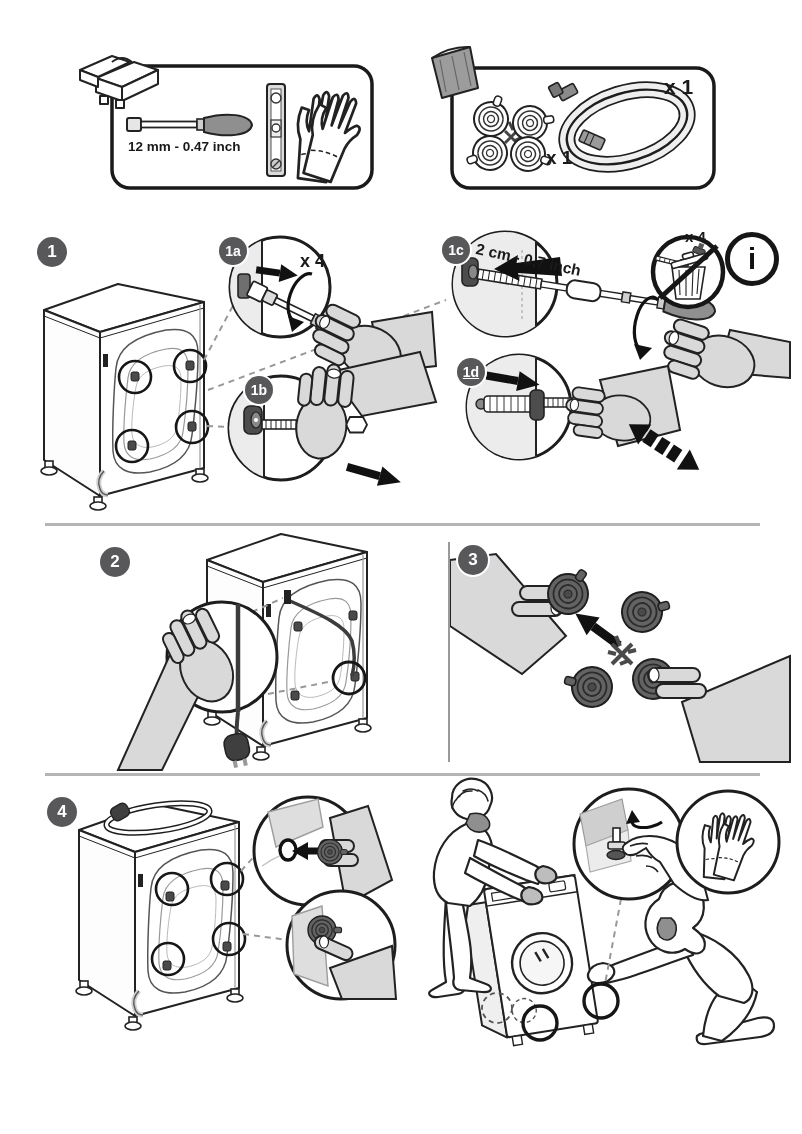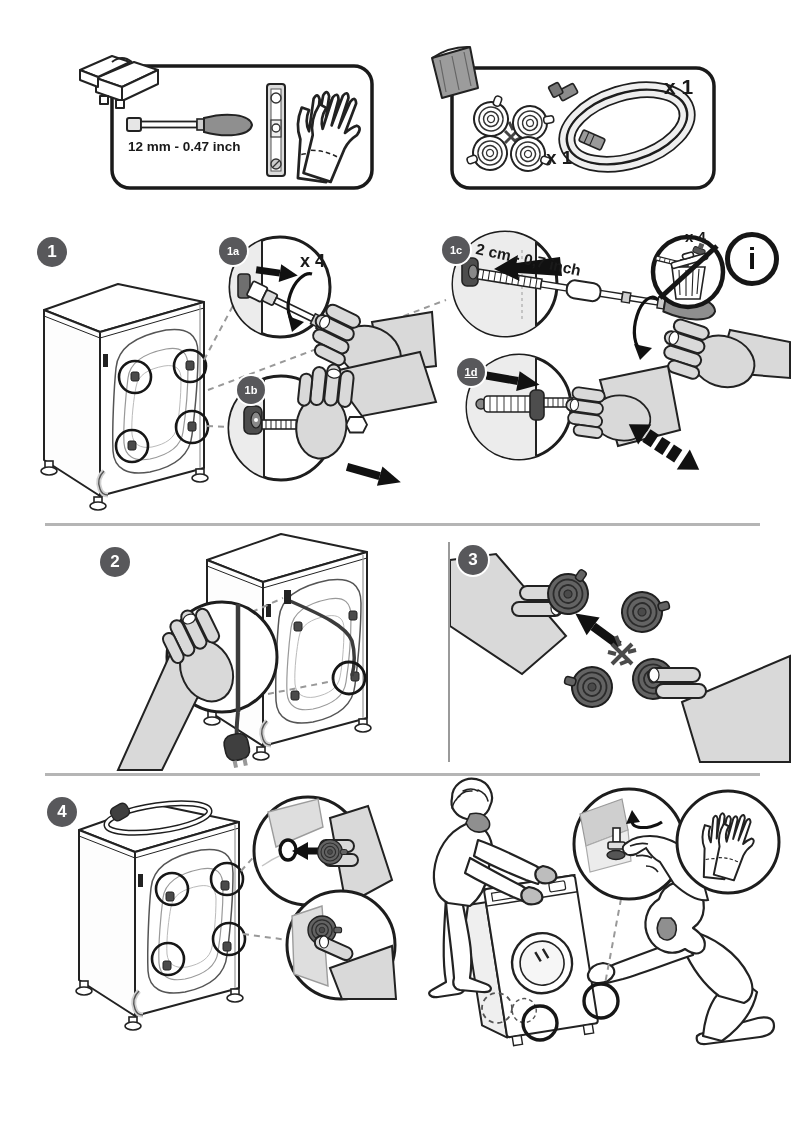--- a/index.html
+++ b/index.html
@@ -4,21 +4,21 @@
 <style>
   html,body{margin:0;padding:0;background:#fff;}
   .page{position:relative;width:802px;height:1134px;background:#fff;overflow:hidden;
         font-family:"Liberation Sans", sans-serif;}
   .art{position:absolute;left:0;top:0;}
   .ovl{position:absolute;color:#1a1a1a;font-weight:700;white-space:nowrap;}
   .badge{position:absolute;background:#58585b;color:#fff;border-radius:50%;
          display:flex;align-items:center;justify-content:center;font-weight:700;
          box-shadow:0 0 0 2px #ffffff;}
   .b30{width:30px;height:30px;font-size:17px;}
-  .b28{width:28px;height:28px;font-size:11px;}
+  .b28{width:28px;height:28px;font-size:14px;}
   .divh{position:absolute;background:#b5b5b5;height:3px;}
   .divv{position:absolute;background:#9a9a9a;width:2px;}
   .info{position:absolute;width:44px;height:44px;border:5px solid #161616;border-radius:50%;
         background:#fff;display:flex;align-items:center;justify-content:center;
         font-weight:800;font-size:29px;color:#111;}
   .rot{transform:rotate(12deg);transform-origin:left top;}
 </style>
 </head>
 <body>
 
@@ -465,21 +465,21 @@
   </g>
 </g>
 </svg>
 
 <div class="divh" style="left:45px;top:523px;width:715px;"></div>
 <div class="divh" style="left:45px;top:773px;width:715px;"></div>
 <div class="divv" style="left:448px;top:542px;height:220px;"></div>
 
 <div class="badge b30" style="left:37px;top:237px;">1</div>
 <div class="badge b28" style="left:219px;top:237px;">1a</div>
-<div class="badge b28" style="left:237px;top:376px;">1b</div>
+<div class="badge b28" style="left:245px;top:376px;">1b</div>
 <div class="badge b28" style="left:442px;top:236px;">1c</div>
 <div class="badge b28" style="left:457px;top:358px;text-decoration:underline;">1d</div>
 <div class="badge b30" style="left:100px;top:547px;">2</div>
 <div class="badge b30" style="left:458px;top:545px;">3</div>
 <div class="badge b30" style="left:47px;top:797px;">4</div>
 
 <div class="ovl" style="left:128px;top:139px;width:120px;font-size:13.5px;">12 mm - 0.47 inch</div>
 <div class="ovl" style="left:546px;top:147px;font-size:19px;">x 1</div>
 <div class="ovl" style="left:664px;top:75px;font-size:21px;">x 1</div>
 <div class="ovl" style="left:300px;top:251px;font-size:18px;">x 4</div>

